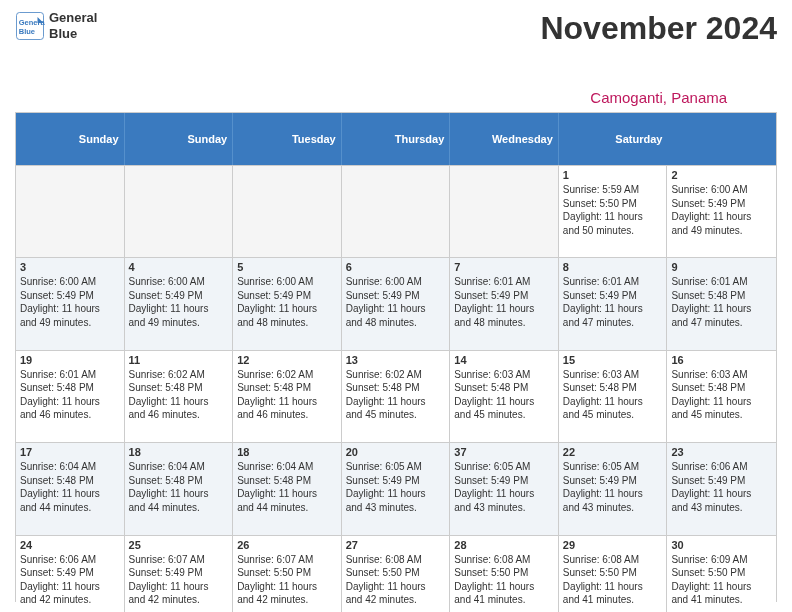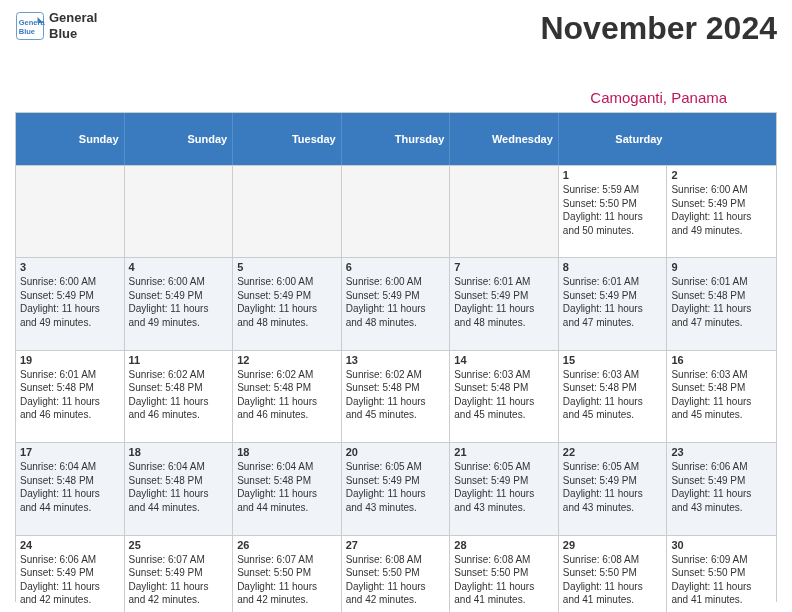--- a/index.html
+++ b/index.html
@@ -224,21 +224,21 @@
           </div>
           <div class="cal-cell shaded">
             <span class="day-num">18</span>
             <div class="cell-text">Sunrise: 6:04 AM<br>Sunset: 5:48 PM<br>Daylight: 11 hours<br>and 44 minutes.</div>
           </div>
           <div class="cal-cell shaded">
             <span class="day-num">20</span>
             <div class="cell-text">Sunrise: 6:05 AM<br>Sunset: 5:49 PM<br>Daylight: 11 hours<br>and 43 minutes.</div>
           </div>
           <div class="cal-cell shaded">
-            <span class="day-num">21</span>
+            <span class="day-num">37</span>
             <div class="cell-text">Sunrise: 6:05 AM<br>Sunset: 5:49 PM<br>Daylight: 11 hours<br>and 43 minutes.</div>
           </div>
           <div class="cal-cell shaded">
             <span class="day-num">22</span>
             <div class="cell-text">Sunrise: 6:05 AM<br>Sunset: 5:49 PM<br>Daylight: 11 hours<br>and 43 minutes.</div>
           </div>
           <div class="cal-cell shaded">
             <span class="day-num">23</span>
             <div class="cell-text">Sunrise: 6:06 AM<br>Sunset: 5:49 PM<br>Daylight: 11 hours<br>and 43 minutes.</div>
           </div>

